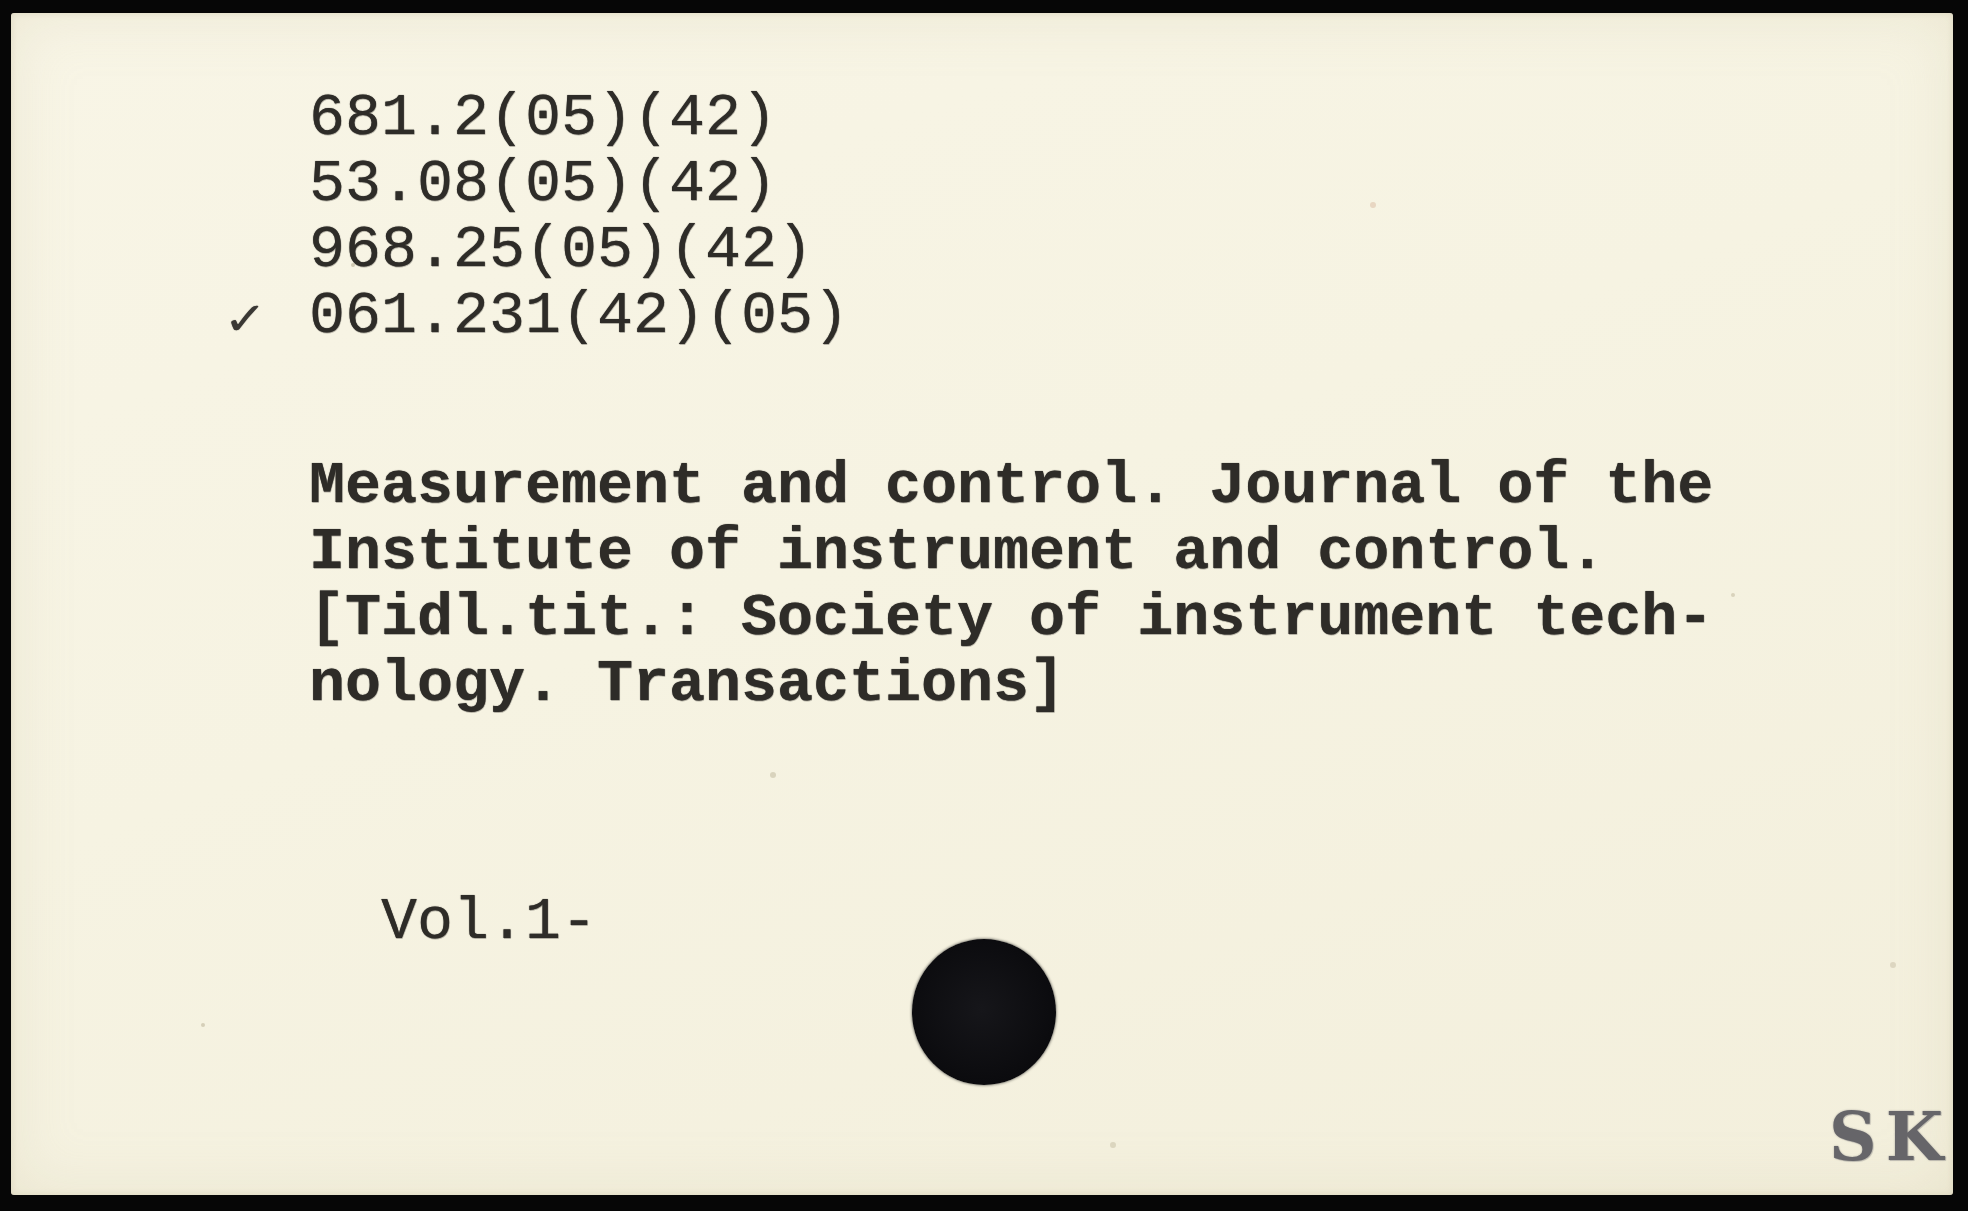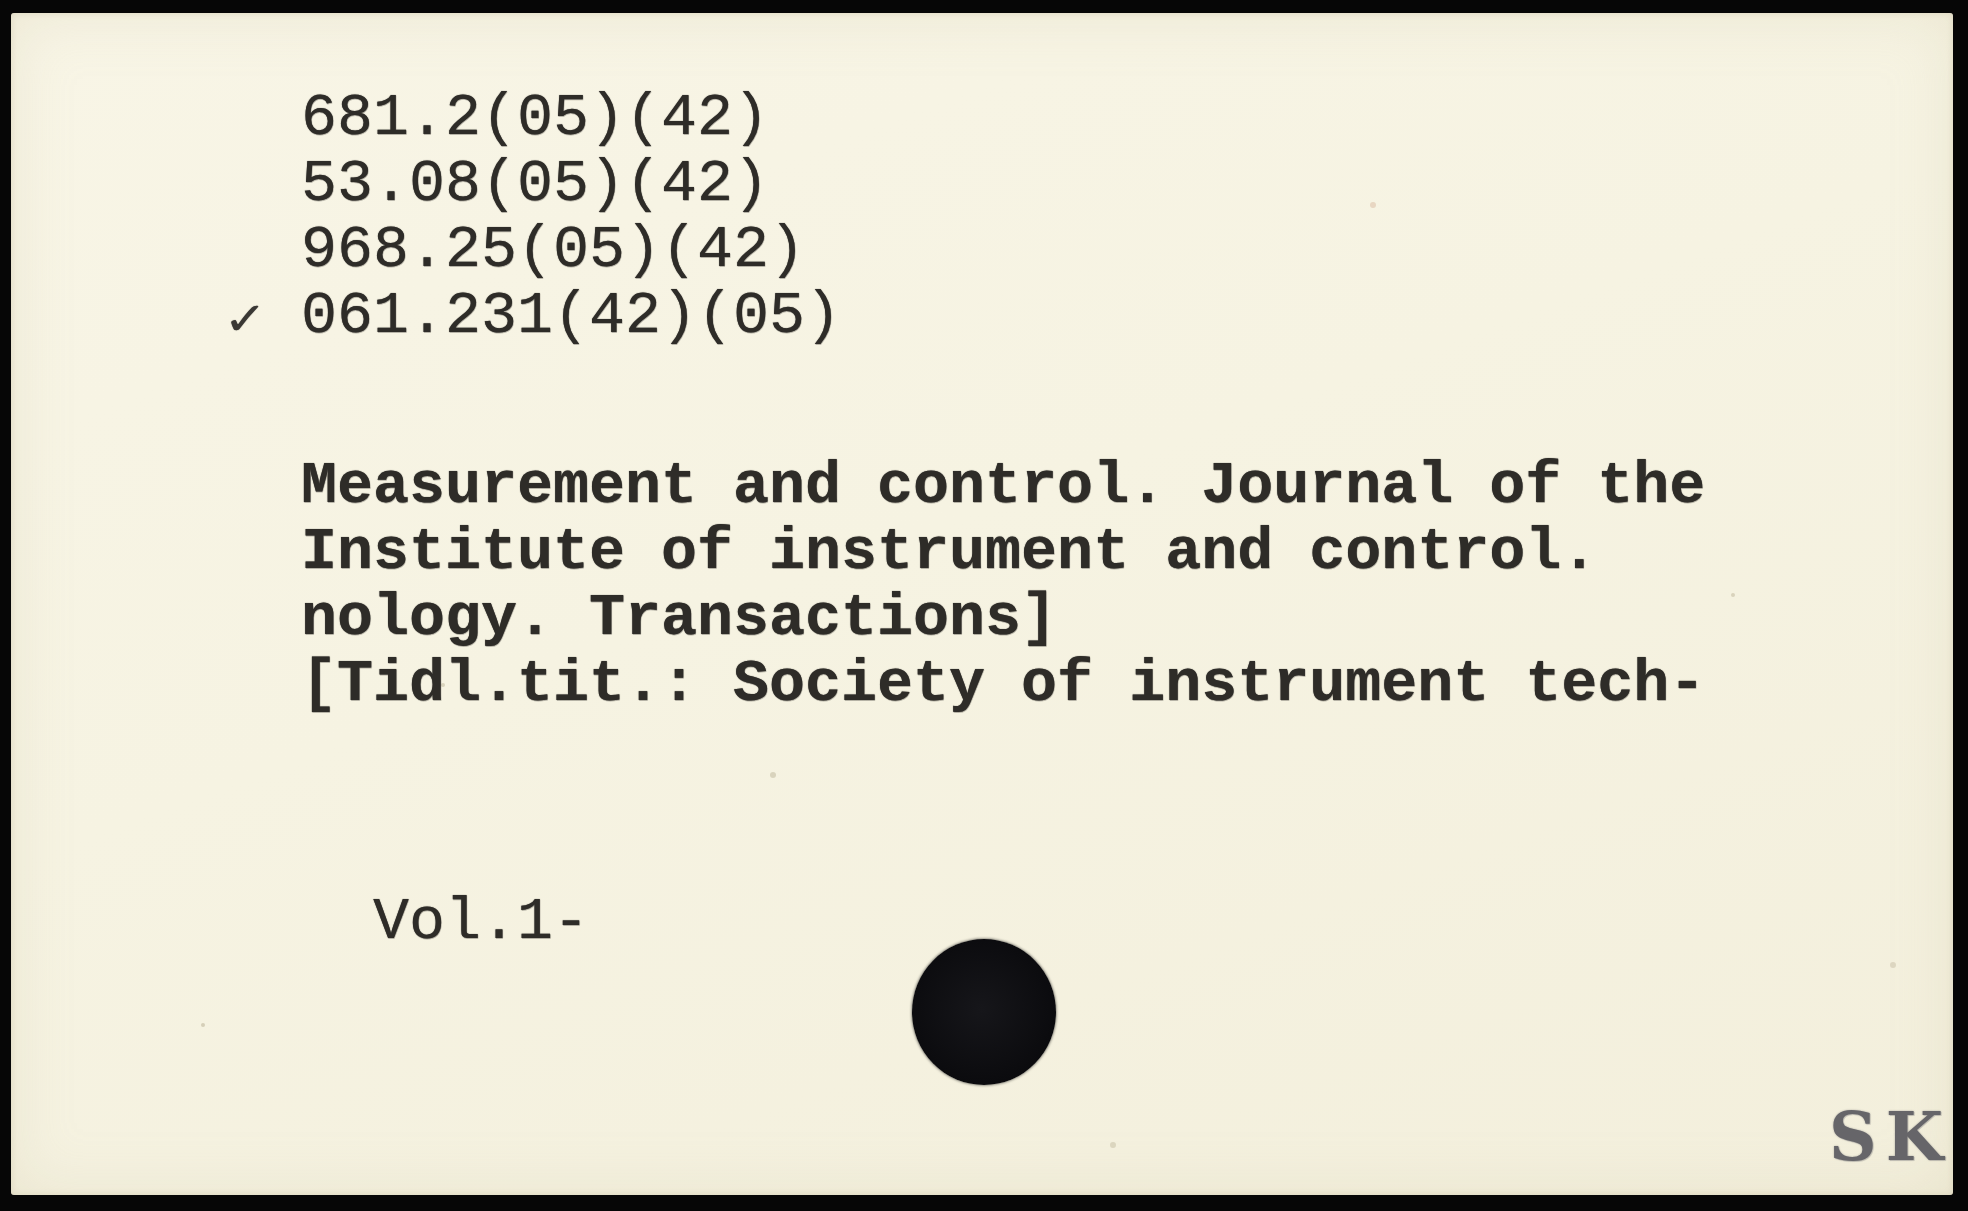--- a/index.html
+++ b/index.html
@@ -55,20 +55,21 @@
   }
 
   
   .tw {
     color: #2e2c28;
     font-size: 60px;
     line-height: 66px;
     letter-spacing: 0px;
     text-shadow: 0 0 1px rgba(46,44,40,0.85), 0.5px 0.5px 0 rgba(46,44,40,0.25);
     white-space: pre;
+    margin-left: 8px;
   }
 
   .class-block {
     position: absolute;
     left: 290px;
     top: 72px;
   }
 
   .class-row {
     display: flex;
@@ -169,22 +170,22 @@
       </div>
       <div class="class-row">
         <span class="check-cell"><span class="checkmark">✓</span></span>
         <span class="tw">061.231(42)(05)</span>
       </div>
     </div>
 
     <div class="title-block">
       <div class="tw">Measurement and control. Journal of the</div>
       <div class="tw">Institute of instrument and control.</div>
+      <div class="tw">[Tidl.tit.: Society of instrument tech-</div>
       <div class="tw">nology. Transactions]</div>
-      <div class="tw">[Tidl.tit.: Society of instrument tech-</div>
     </div>
 
 
     <div class="tw holdings-line">Vol.1-</div>
 
     <div class="punch-hole"></div>
 
     <div class="sk-stamp">SK</div>
   </div>
 

